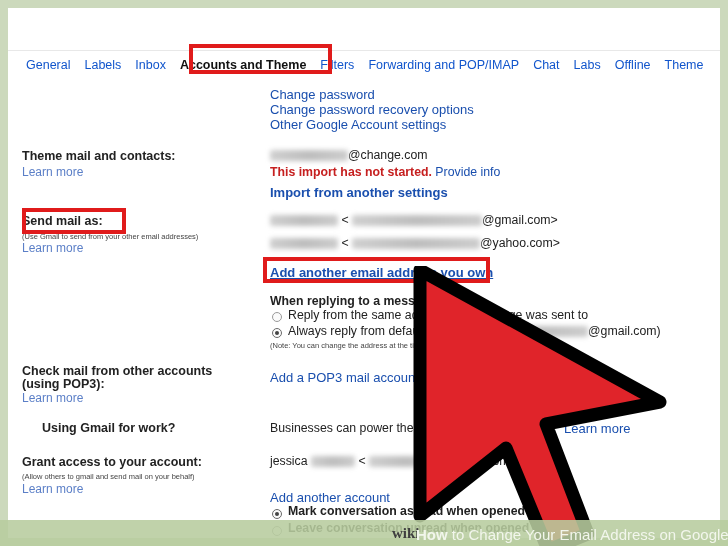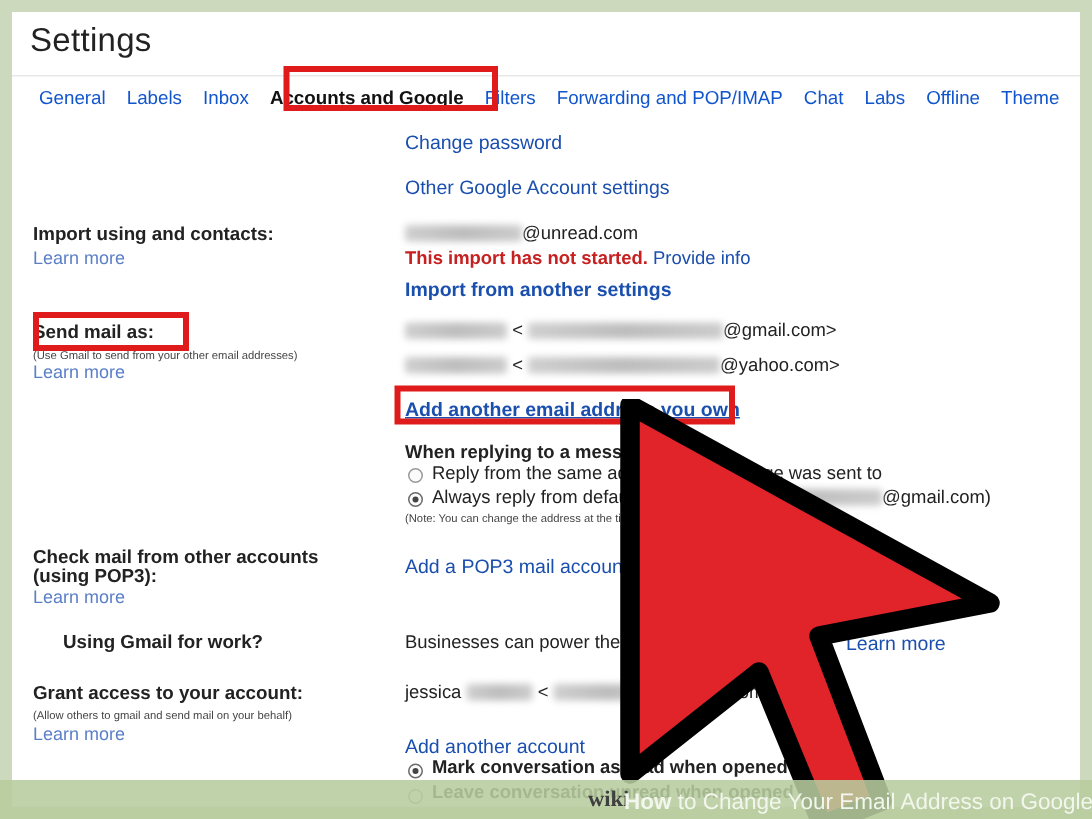--- a/index.html
+++ b/index.html
@@ -117,49 +117,49 @@
     position:absolute;left:392px;bottom:4px;
     font-size:15px;font-weight:bold;color:#3f3f3f;
     font-family:"Liberation Serif", serif;
   }
 </style>
 </head>
 <body>
 
 <div id="screen">
 
-  <div class="settings-title">Settings</div>
 
   <div class="tabbar">
     <div class="tabs" id="tabs-container">
         <div class="tab">General</div>
         <div class="tab">Labels</div>
         <div class="tab">Inbox</div>
-        <div class="tab active">Accounts and Google</div>
+        <div class="tab active">Accounts and Theme</div>
         <div class="tab">Filters</div>
         <div class="tab">Forwarding and POP/IMAP</div>
         <div class="tab">Chat</div>
         <div class="tab">Labs</div>
         <div class="tab">Offline</div>
         <div class="tab">Theme</div>
       </div>
     <div class="tab-hl"></div>
   </div>
 
   <div class="row" style="top:70px;height:58px;">
     <div class="lbl" style="top:10px;margin-top:48px;">Change account settings:</div>
     <div class="lnk" style="top:9px;">Change password</div>
+    <div class="lnk" style="top:24px;">Change password recovery options</div>
     <div class="lnk" style="top:39px;">Other Google Account settings</div>
   </div>
 
   <div class="row" style="top:128px;height:68px;">
-    <div class="lbl" style="top:13px;">Import using and contacts:</div>
+    <div class="lbl" style="top:13px;">Theme mail and contacts:</div>
     <div class="learn" style="top:29px;">Learn more</div>
     <div class="val" style="top:12px;">
-      <span class="blurd" style="width:78px;"></span><span>@unread.com</span>
+      <span class="blurd" style="width:78px;"></span><span>@change.com</span>
     </div>
     <div class="val" style="top:29px;">
       <span class="redtxt">This import has not started.</span>
       <span class="lnk2">Provide info</span>
     </div>
     <div class="lnk" style="top:49px;font-weight:bold;">Import from another settings</div>
   </div>
 
   <div class="row" style="top:196px;height:152px;">
     <div class="lbl" style="top:10px;">Send mail as:</div>

